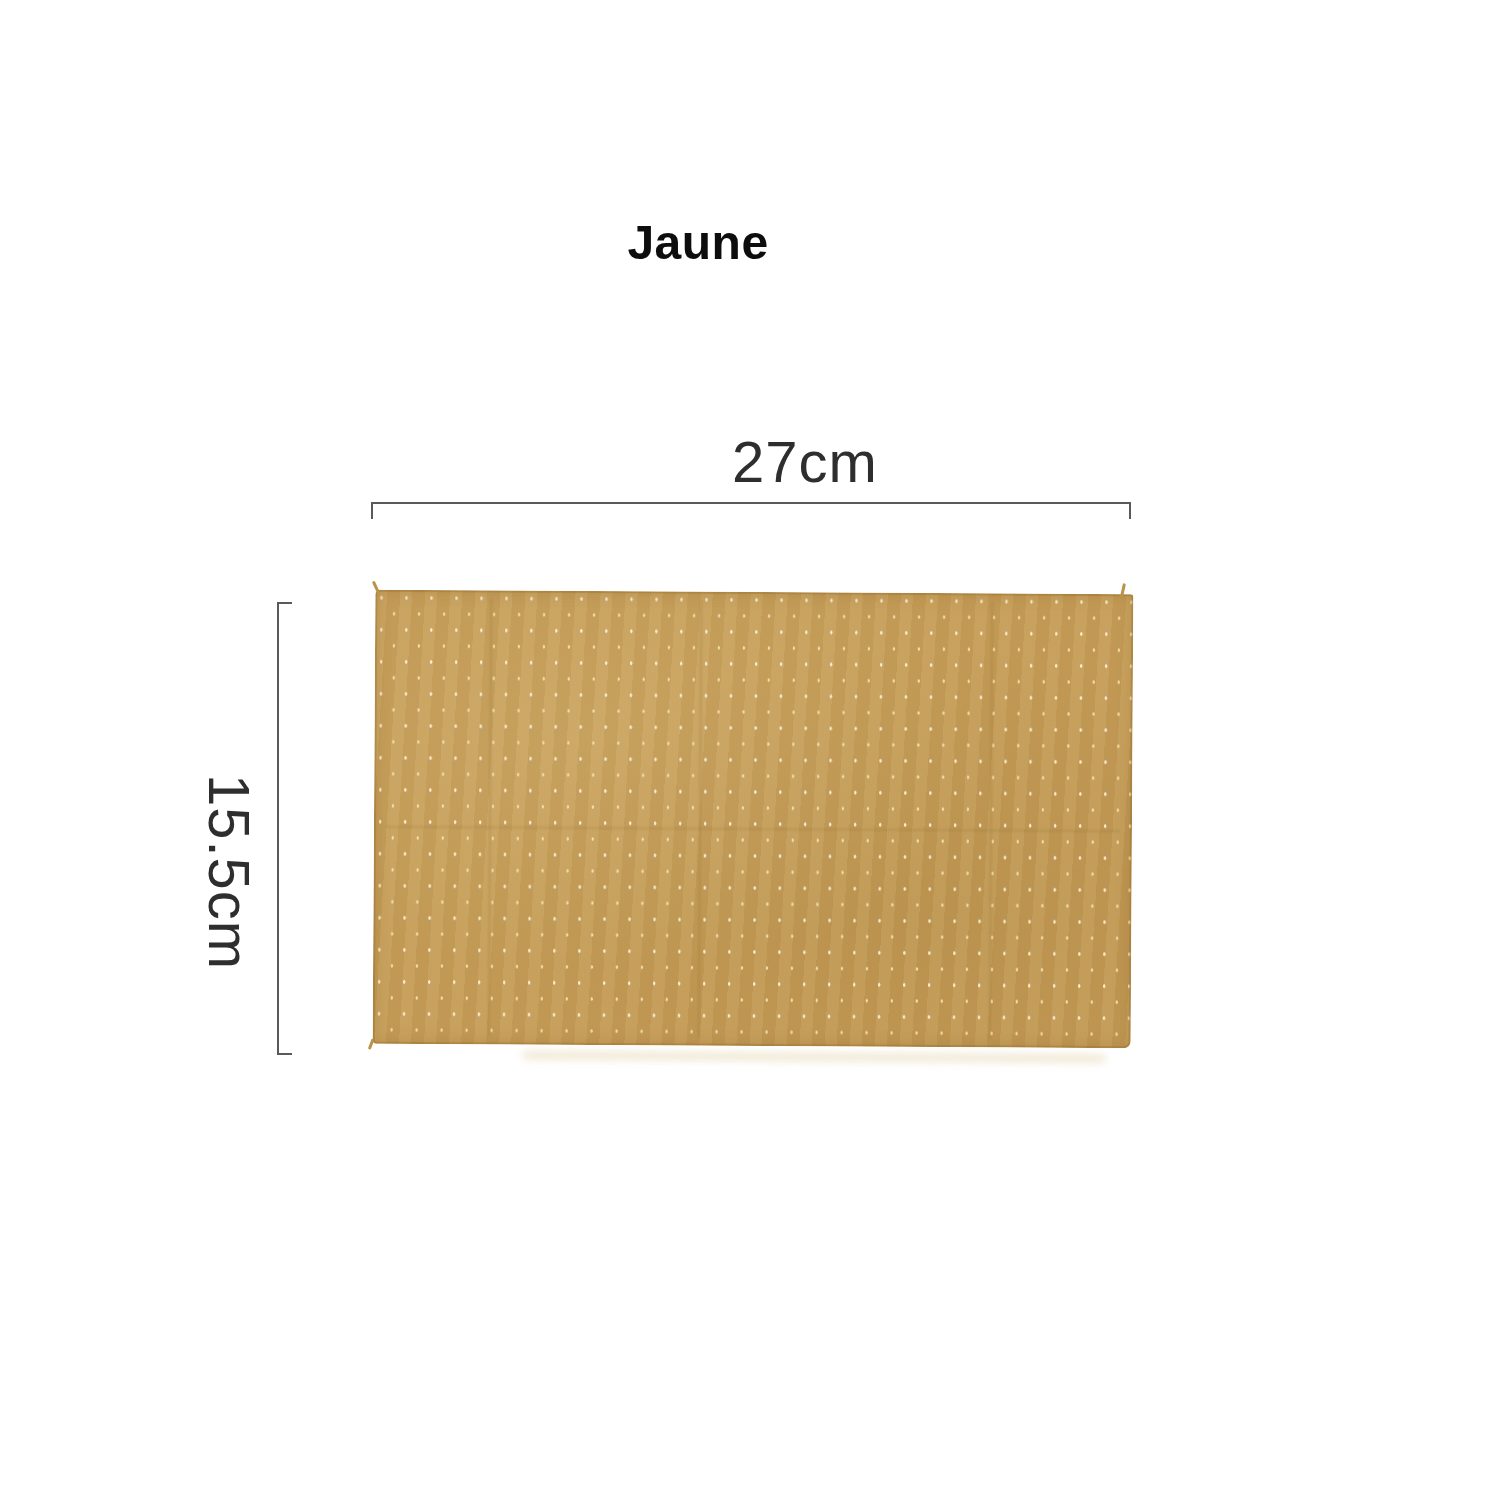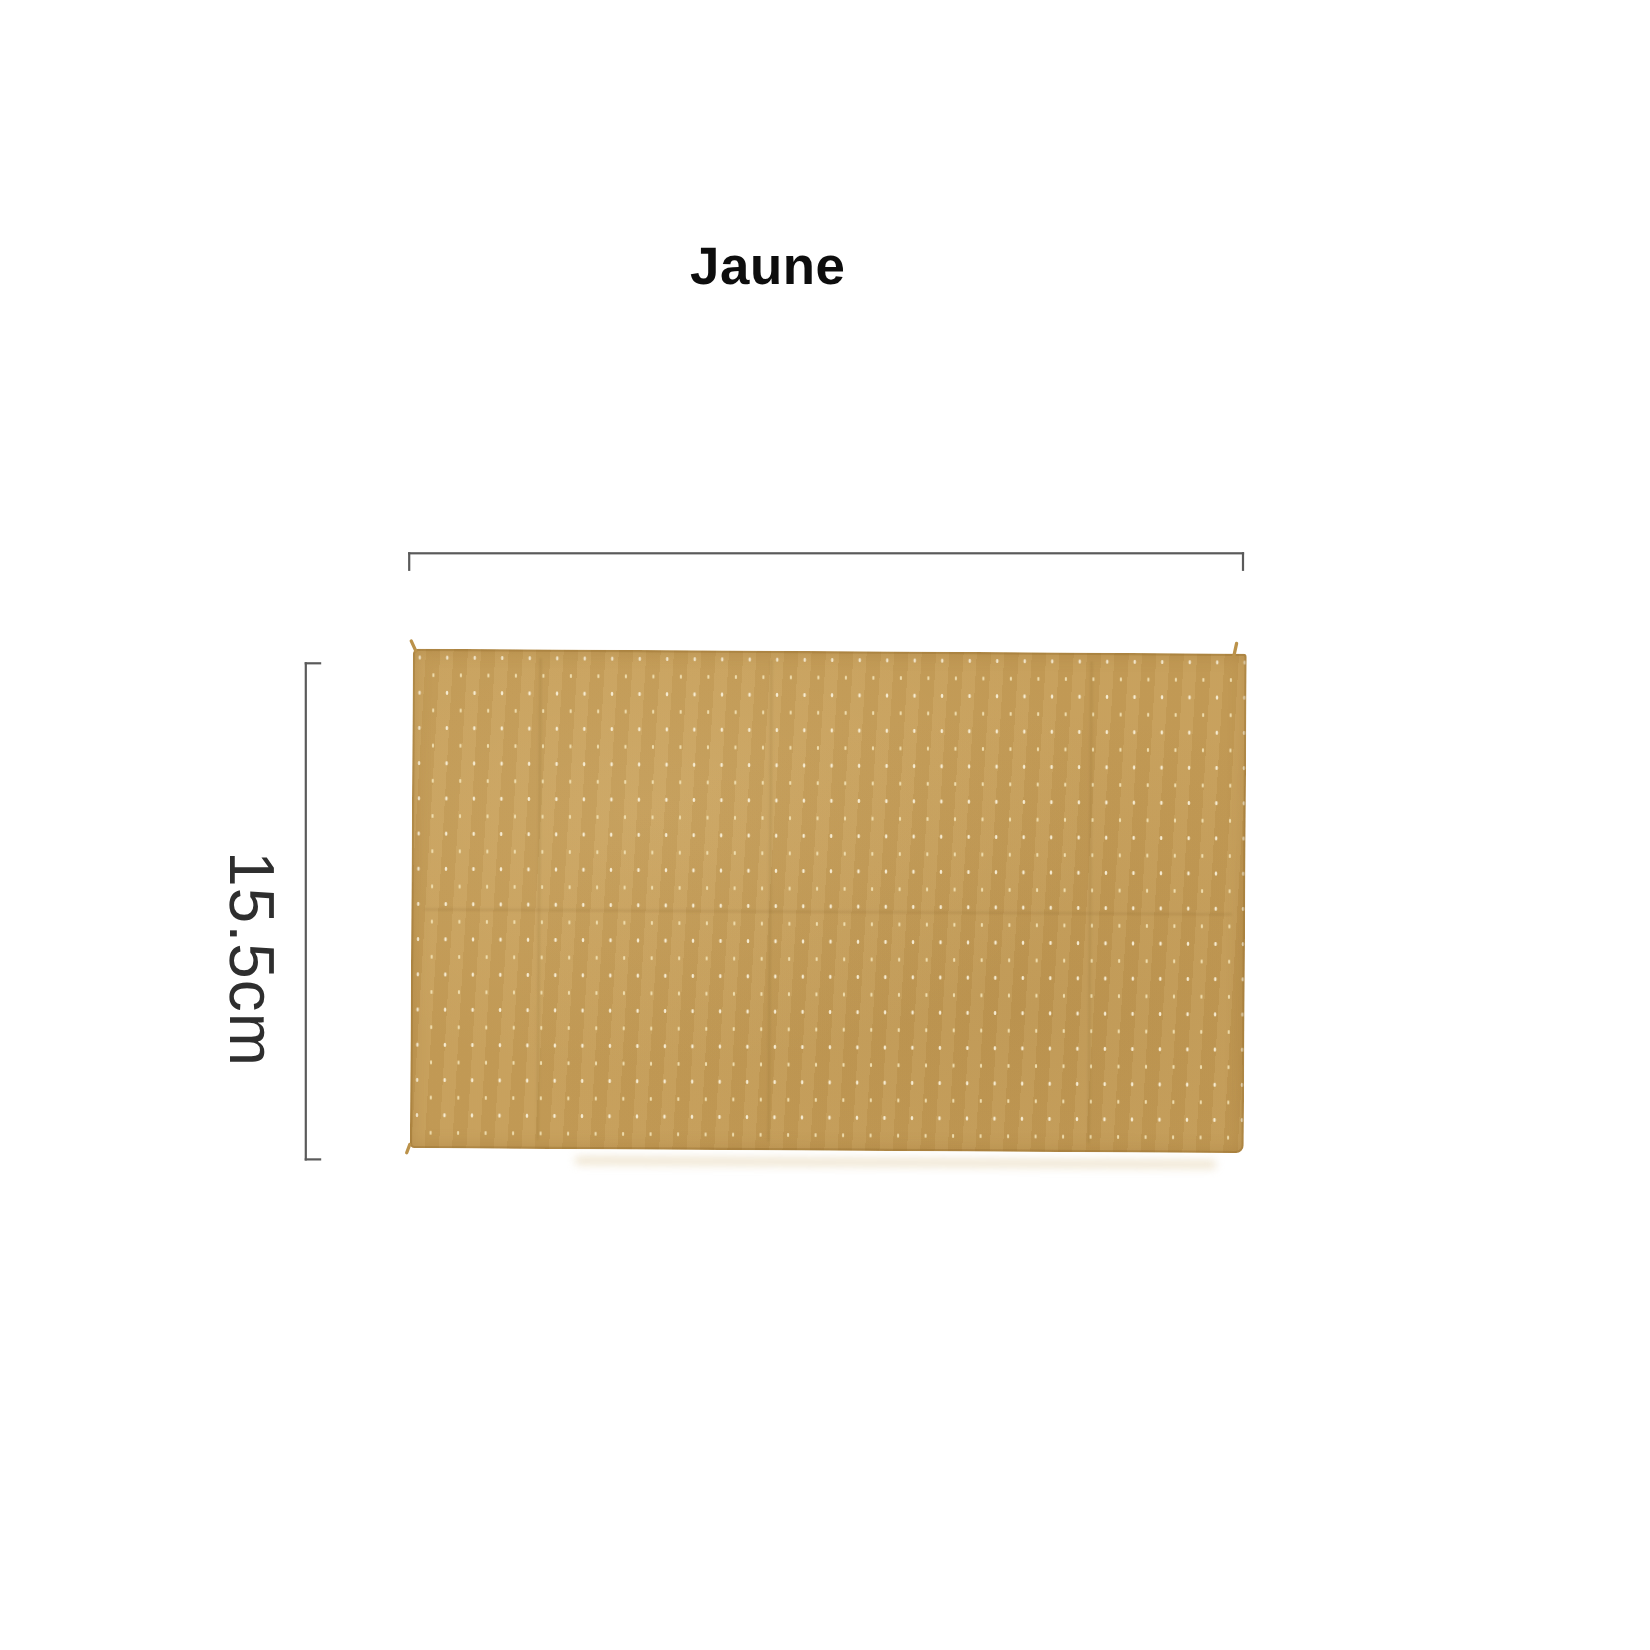--- a/index.html
+++ b/index.html
@@ -113,20 +113,21 @@
     border-radius:4px;
   }
 </style>
 </head>
 <body>
 
 <div class="canvas">
 
   <div class="title">Jaune</div>
 
+  <div class="label-width dim-label">27cm</div>
 
   <div class="dim-line-h"></div>
 
   <div class="label-height dim-label">15.5cm</div>
 
   <div class="dim-line-v"></div>
 
   <div class="towel">
     <div class="seam-v s1"></div>
     <div class="seam-v s2"></div>

